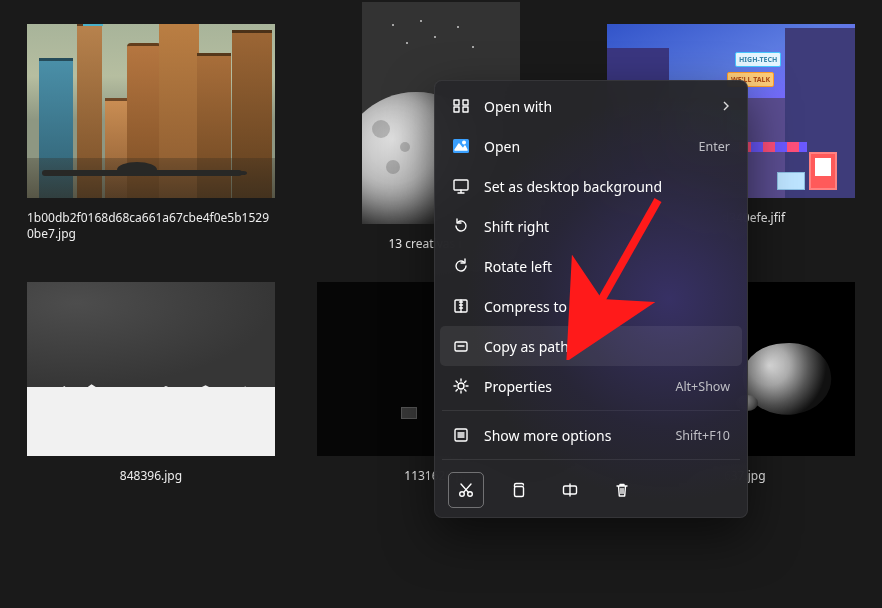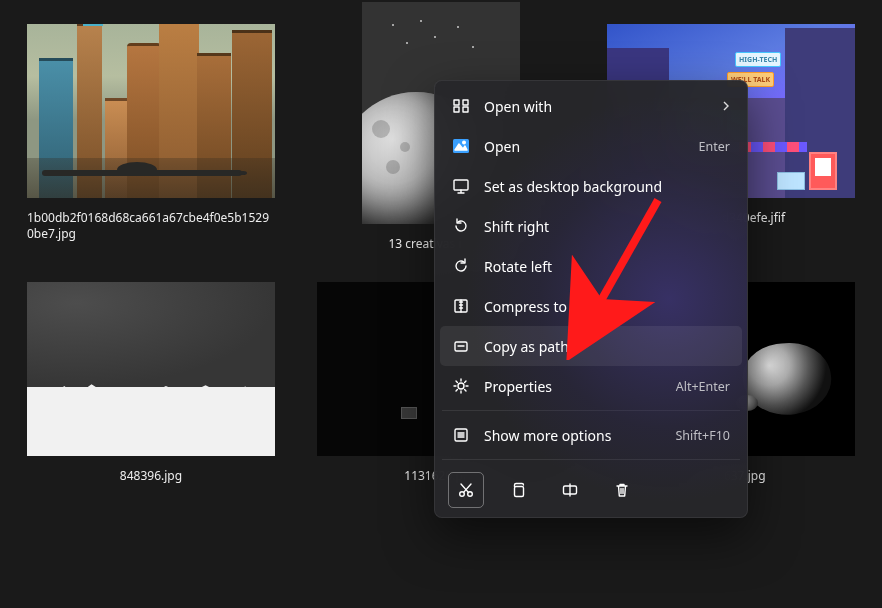--- a/index.html
+++ b/index.html
@@ -318,21 +318,21 @@
   </div>
 
   <div class="menu-item">
     <span class="menu-icon">
       <svg class="ico" viewBox="0 0 18 18">
           <circle cx="9" cy="9" r="3"></circle>
           <path d="M9 2v2 M9 14v2 M2 9h2 M14 9h2 M4 4l1.4 1.4 M12.6 12.6L14 14 M14 4l-1.4 1.4 M5.4 12.6L4 14"></path>
         </svg>
     </span>
     <span class="menu-label">Properties</span>
-    <span class="menu-accel">Alt+Enter</span>
+    <span class="menu-accel">Alt+Show</span>
   </div>
 
   <div class="menu-divider"></div>
 
   <div class="menu-item">
     <span class="menu-icon">
       <svg class="ico" viewBox="0 0 18 18">
           <rect x="3" y="3" width="12" height="12" rx="1.5"></rect>
           <path d="M6 7h6 M6 9h6 M6 11h6"></path>
         </svg>

